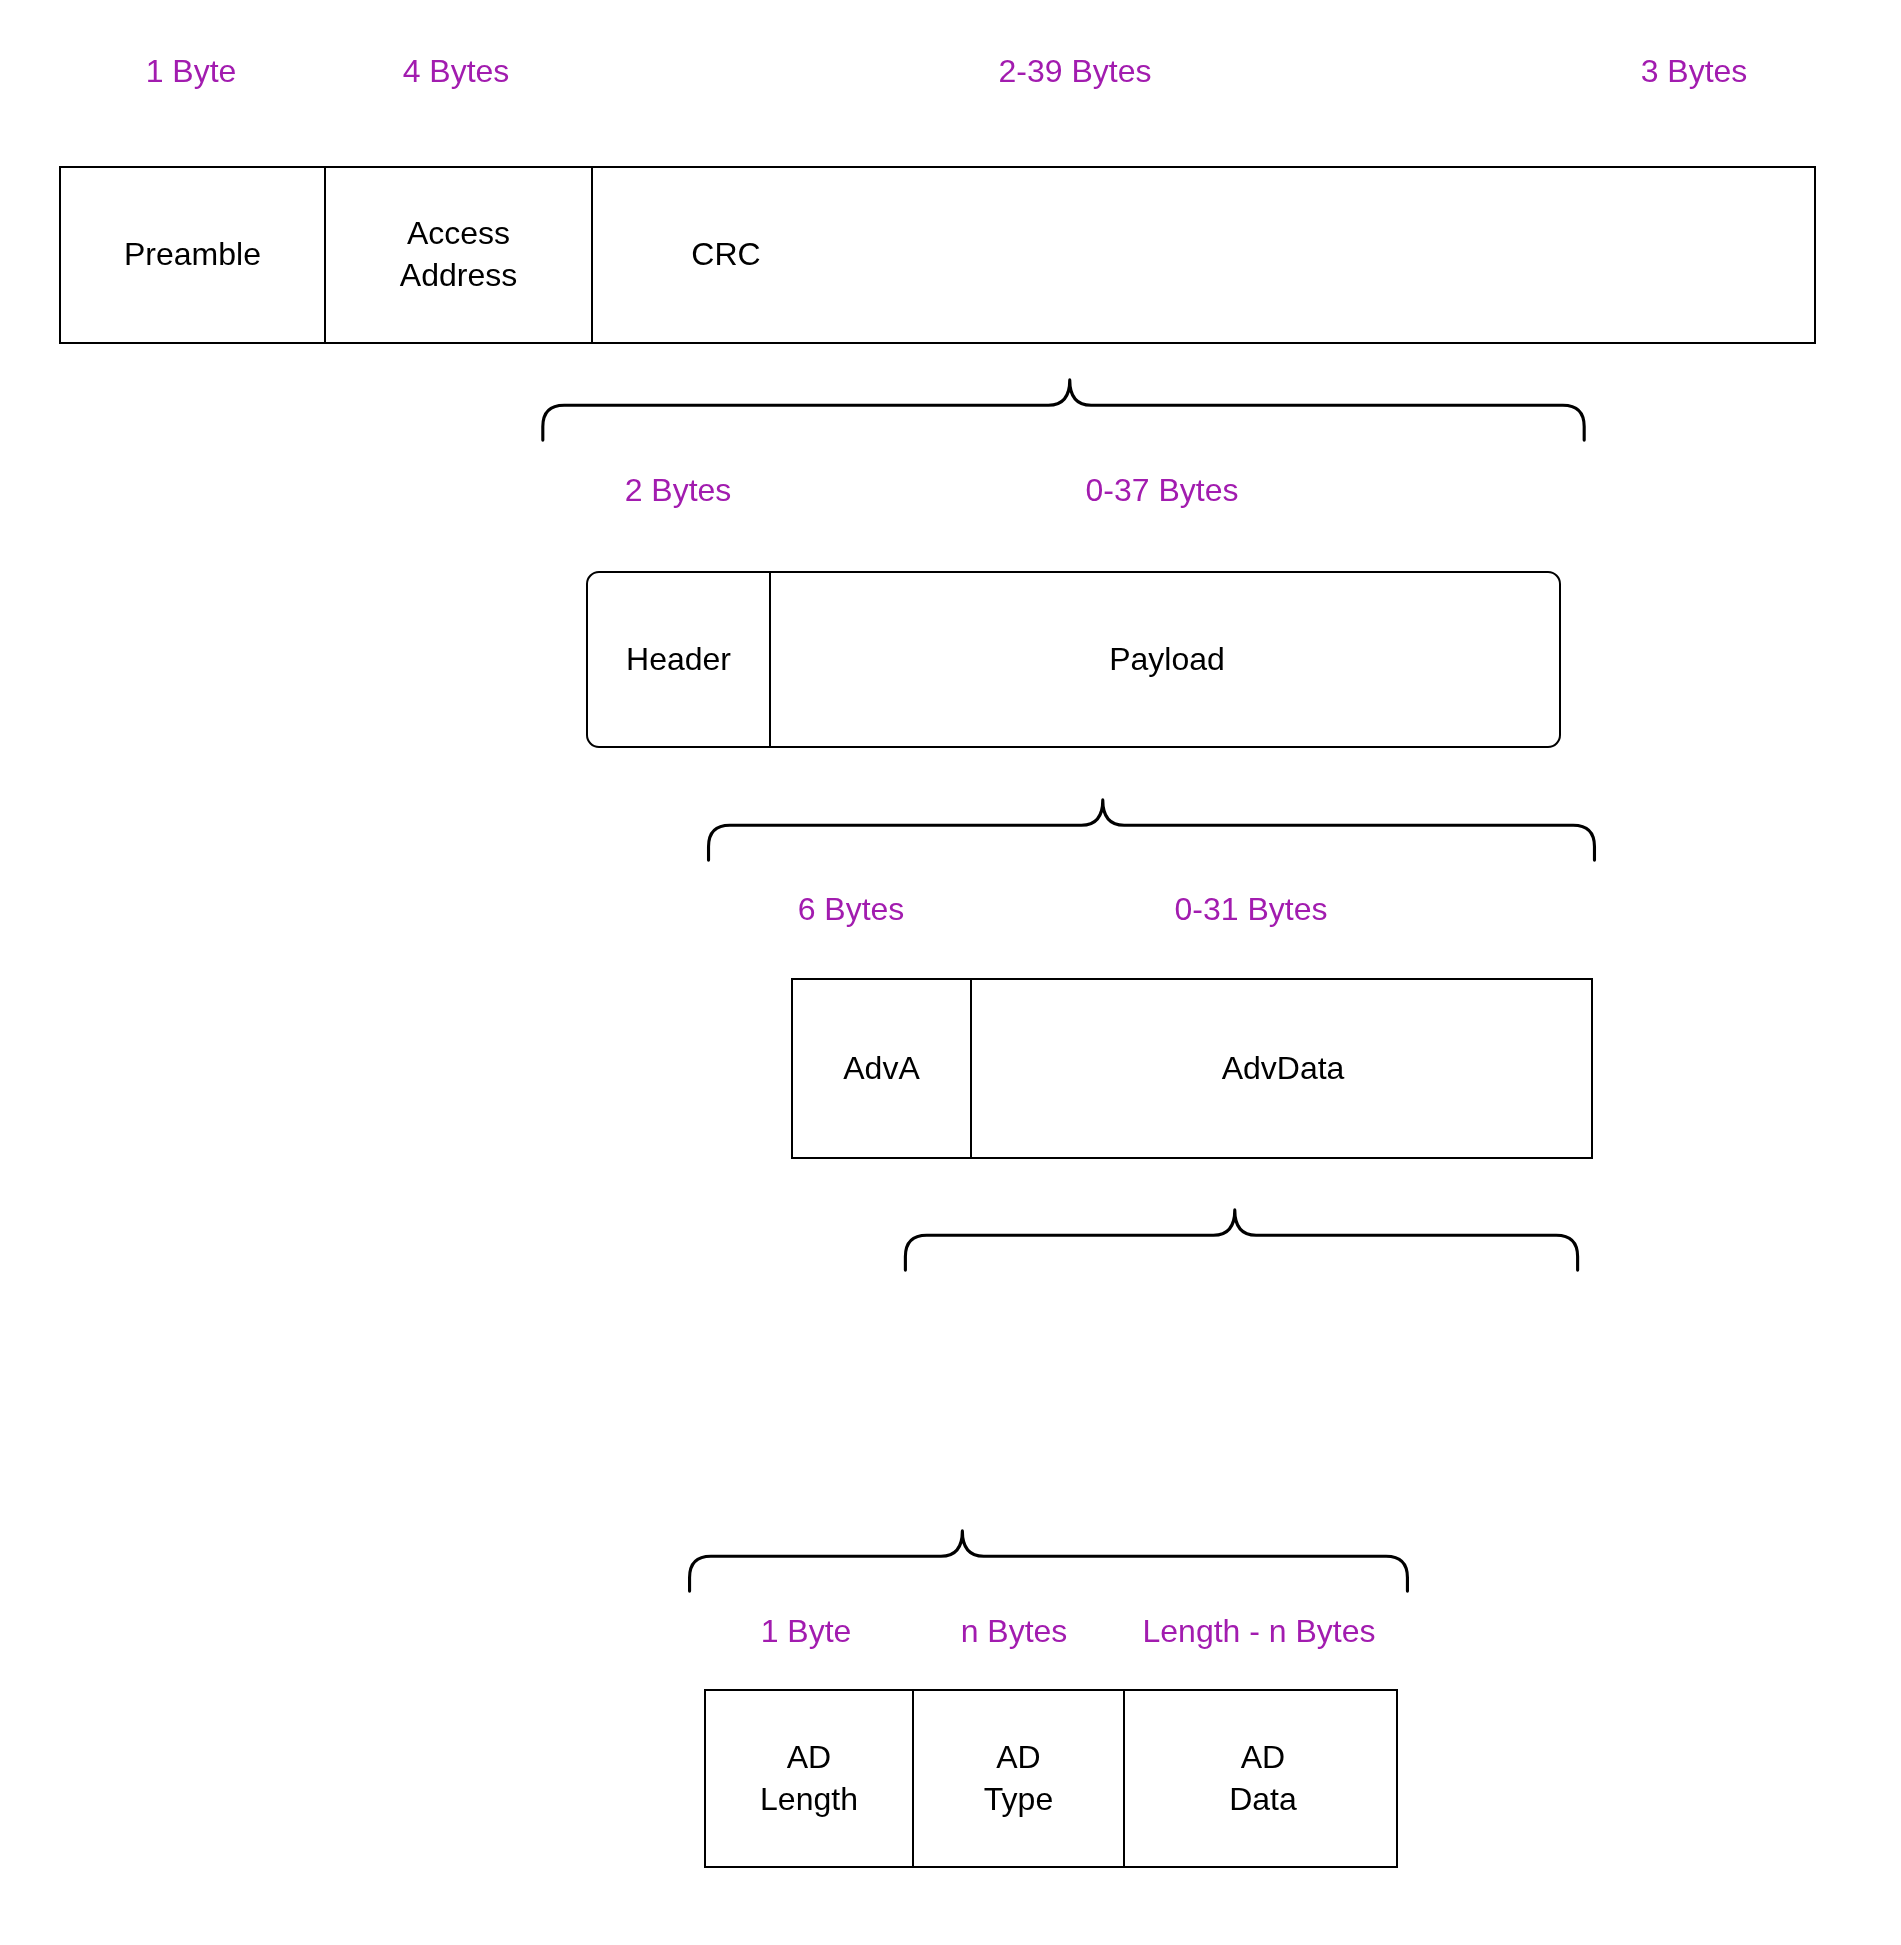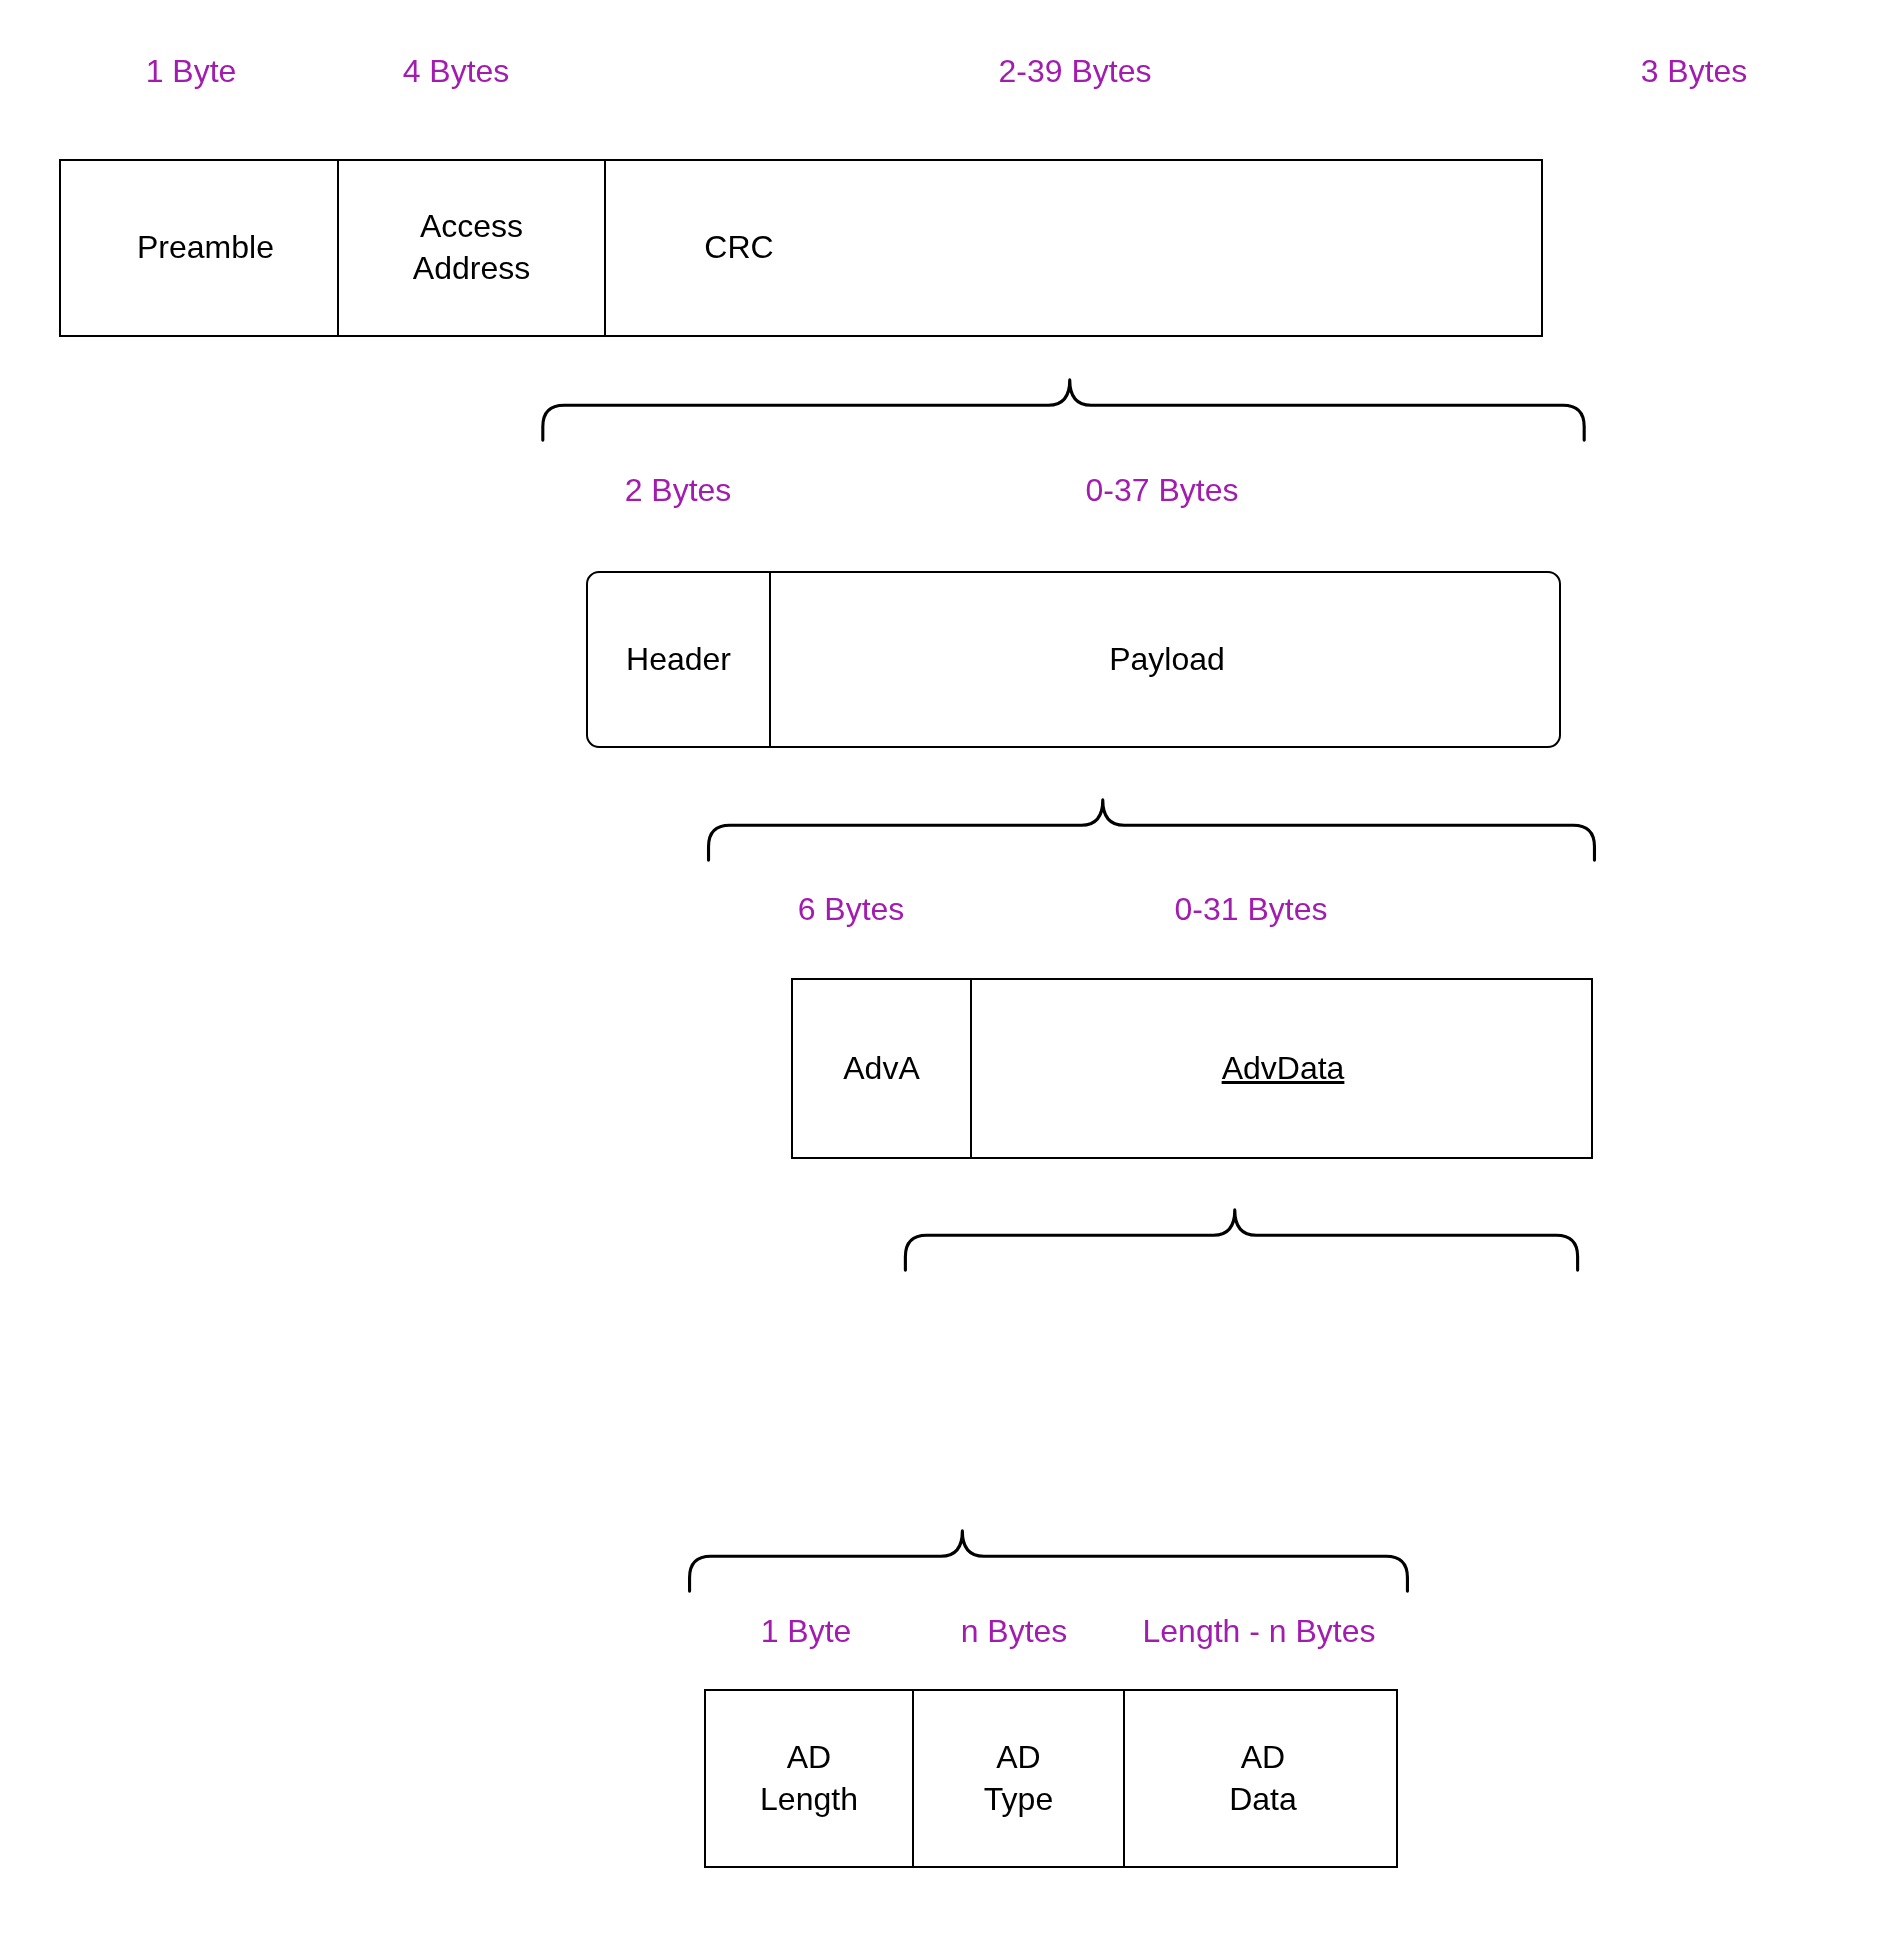--- a/index.html
+++ b/index.html
@@ -67,21 +67,21 @@
   }
 </style>
 </head>
 <body>
 
 <div id="stage">
     <div class="size-label" style="left: 191px; top: 54px;">1 Byte</div>
     <div class="size-label" style="left: 456px; top: 54px;">4 Bytes</div>
     <div class="size-label" style="left: 1075px; top: 54px;">2-39 Bytes</div>
     <div class="size-label" style="left: 1694px; top: 54px;">3 Bytes</div>
-    <div class="row" style="left: 59px; top: 159px; width: 1484px; height: 178px; padding-left: 13px;">
+    <div class="row" style="left: 59px; top: 166px; width: 1757px; height: 178px;">
       <div class="cell" style="width: 265px; flex: 0 0 265px;">Preamble</div>
       <div class="cell" style="width: 267px; flex: 0 0 267px;">Access
 Address</div>
       <div class="cell" style="width: 266px; flex: 0 0 266px;">CRC</div>
     </div>
     <div class="size-label" style="left: 678px; top: 473px;">2 Bytes</div>
     <div class="size-label" style="left: 1162px; top: 473px;">0-37 Bytes</div>
     <svg class="brace" width="1053" height="68" viewBox="-4 -4 1080 70" style="left: 537px; top: 376px;">
       <path d="M 0,62 L 0,48.04 Q 0,26.04 22,26.04 L 520.432,26.04 Q 542.432,26.04 542.432,0 Q 542.432,26.04 564.432,26.04 L 1050,26.04 Q 1072,26.04 1072,48.04 L 1072,62"></path>
     </svg>
@@ -89,21 +89,21 @@
       <div class="cell" style="width: 183px; flex: 0 0 183px;">Header</div>
       <div class="cell" style="width: 792px; flex: 0 0 792px;">Payload</div>
     </div>
     <div class="size-label" style="left: 851px; top: 892px;">6 Bytes</div>
     <div class="size-label" style="left: 1251px; top: 892px;">0-31 Bytes</div>
     <svg class="brace" width="897" height="68" viewBox="-4 -4 920 70" style="left: 703px; top: 796px;">
       <path d="M 0,62 L 0,48.04 Q 0,26.04 22,26.04 L 383.84000000000003,26.04 Q 405.84000000000003,26.04 405.84000000000003,0 Q 405.84000000000003,26.04 427.84000000000003,26.04 L 890,26.04 Q 912,26.04 912,48.04 L 912,62"></path>
     </svg>
     <div class="row" style="left: 759px; top: 978px; width: 802px; height: 181px; margin-left: 32px;">
       <div class="cell" style="width: 179px; flex: 0 0 179px;">AdvA</div>
-      <div class="cell" style="width: 622px; flex: 0 0 622px; text-decoration: underline;">AdvData</div>
+      <div class="cell" style="width: 622px; flex: 0 0 622px;">AdvData</div>
     </div>
     <svg class="brace" width="683" height="68" viewBox="-4 -4 700 70" style="left: 900px; top: 1206px;">
       <path d="M 0,62 L 0,48.04 Q 0,26.04 22,26.04 L 317.08,26.04 Q 339.08,26.04 339.08,0 Q 339.08,26.04 361.08,26.04 L 670,26.04 Q 692,26.04 692,48.04 L 692,62"></path>
     </svg>
     <div class="size-label" style="left: 806px; top: 1614px;">1 Byte</div>
     <div class="size-label" style="left: 1014px; top: 1614px;">n Bytes</div>
     <div class="size-label" style="left: 1259px; top: 1614px;">Length - n Bytes</div>
     <svg class="brace" width="729" height="68" viewBox="-4 -4 747 70" style="left: 684px; top: 1527px;">
       <path d="M 0,62 L 0,48.04 Q 0,26.04 22,26.04 L 258.82,26.04 Q 280.82,26.04 280.82,0 Q 280.82,26.04 302.82,26.04 L 717,26.04 Q 739,26.04 739,48.04 L 739,62"></path>
     </svg>

